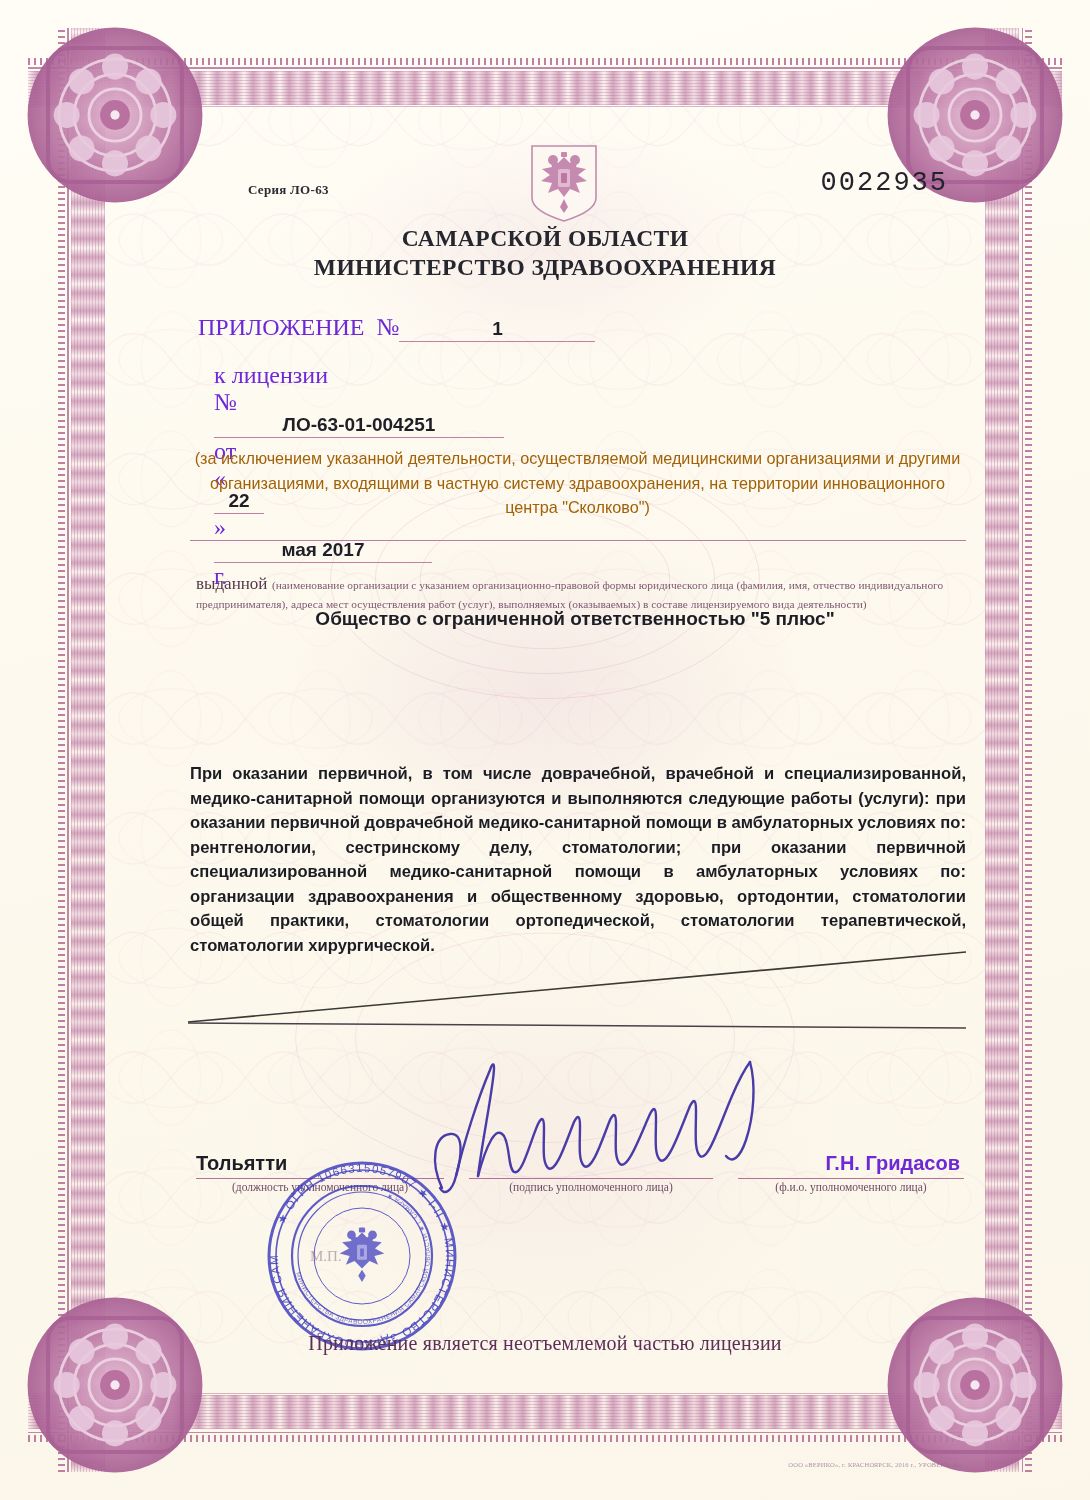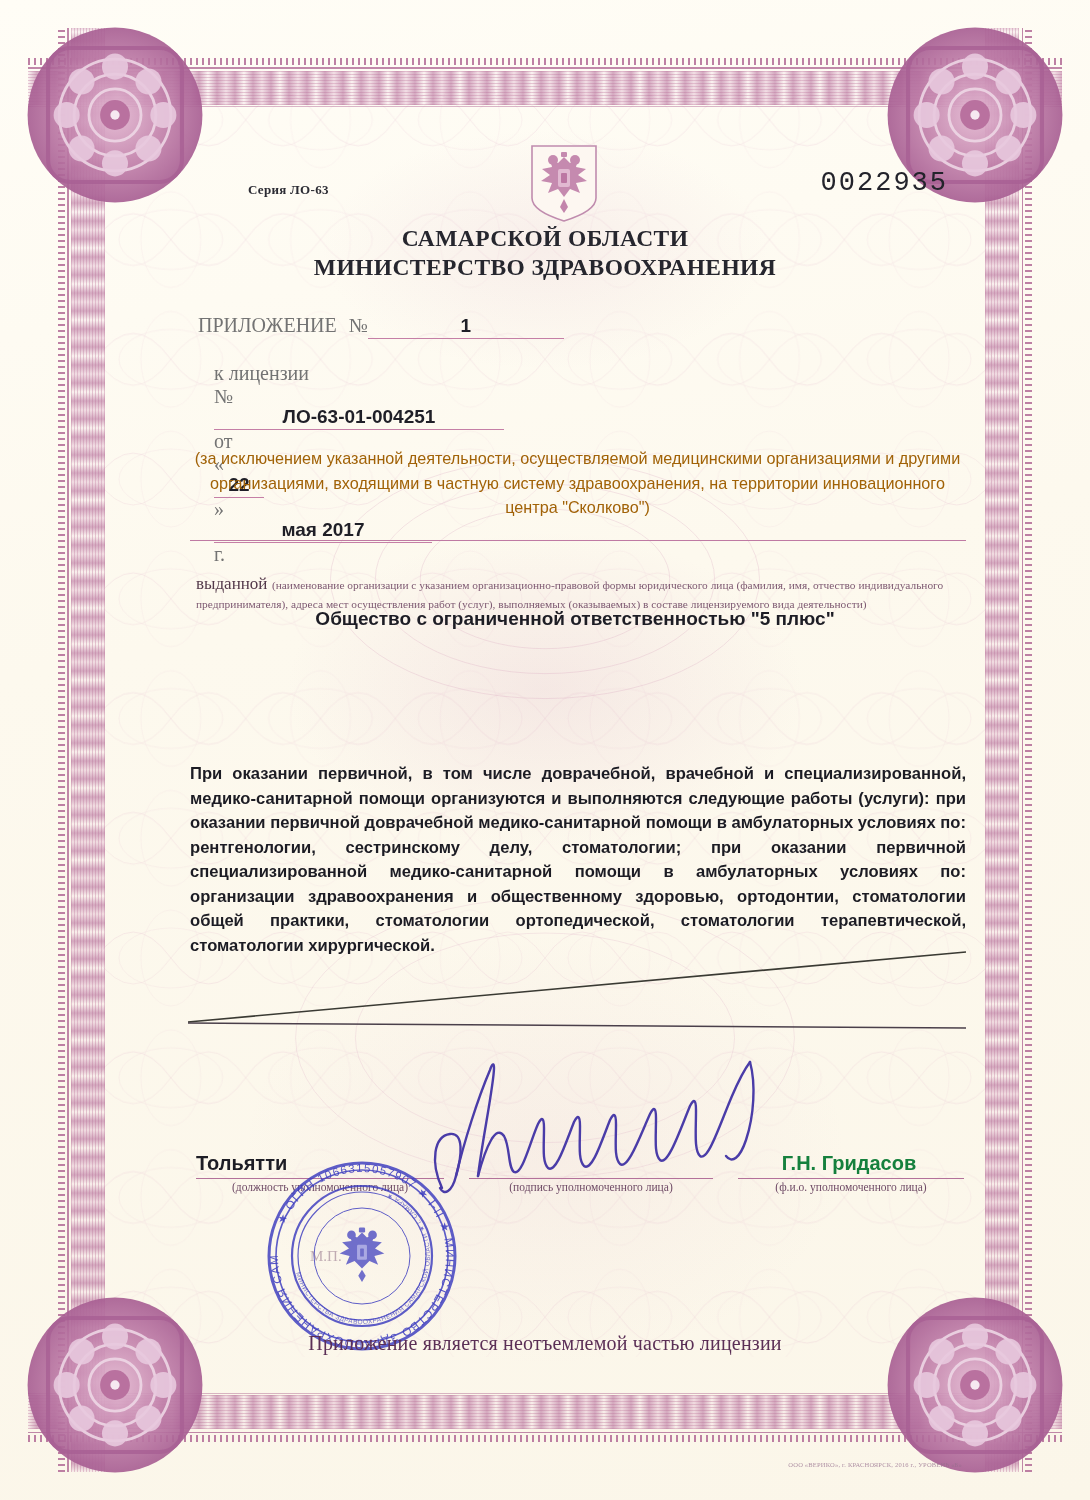--- a/index.html
+++ b/index.html
@@ -81,21 +81,21 @@
     position: absolute; left: 0; top: 224px; width: 1090px;
     text-align: center;
     font-family: "Liberation Serif", serif;
     font-size: 23.5px; font-weight: bold; color: #26262e;
     line-height: 1.22; letter-spacing: 0.4px;
   }
 
   .field-row { position: absolute; display: flex; align-items: baseline; }
   .field-label {
     font-family: "Liberation Serif", serif;
-    font-size: 20px; color: #737373; white-space: nowrap;
+    font-size: 24px; color: #6d28d9; white-space: nowrap;
   }
   .field-line {
     position: relative;
     border-bottom: 1.4px solid #c57fa6;
     height: 22px;
     display: flex; align-items: flex-end; justify-content: center;
   }
   .field-value {
     font-family: "Liberation Sans", sans-serif;
     font-size: 19px; font-weight: bold; color: #1f1f27;
@@ -182,22 +182,22 @@
     font-size: 20px; font-weight: bold; color: #1d1d25;
     padding-bottom: 3px; white-space: nowrap;
   }
   .sig-underline { border-bottom: 1.3px solid #b3719a; }
   .sig-caption {
     font-family: "Liberation Serif", serif;
     font-size: 11.5px; color: #6f4b66;
     text-align: center; padding-top: 2px; white-space: nowrap;
   }
   .sig-name {
-    font-size: 20px; font-weight: bold; color: #15803d;
-    text-align: center; padding-bottom: 3px; padding-right: 4px; white-space: nowrap;
+    font-size: 20px; font-weight: bold; color: #6d28d9;
+    text-align: right; padding-bottom: 3px; padding-right: 4px; white-space: nowrap;
   }
 
   .mp-mark {
     position: absolute; left: 310px; top: 1248px;
     font-family: "Liberation Serif", serif;
     font-size: 15px; color: rgba(120,80,110,0.45);
   }
 
   .signature-ink { position: absolute; left: 420px; top: 1050px; width: 380px; height: 150px; }
   .seal { position: absolute; left: 258px; top: 1152px; width: 208px; height: 208px; }

